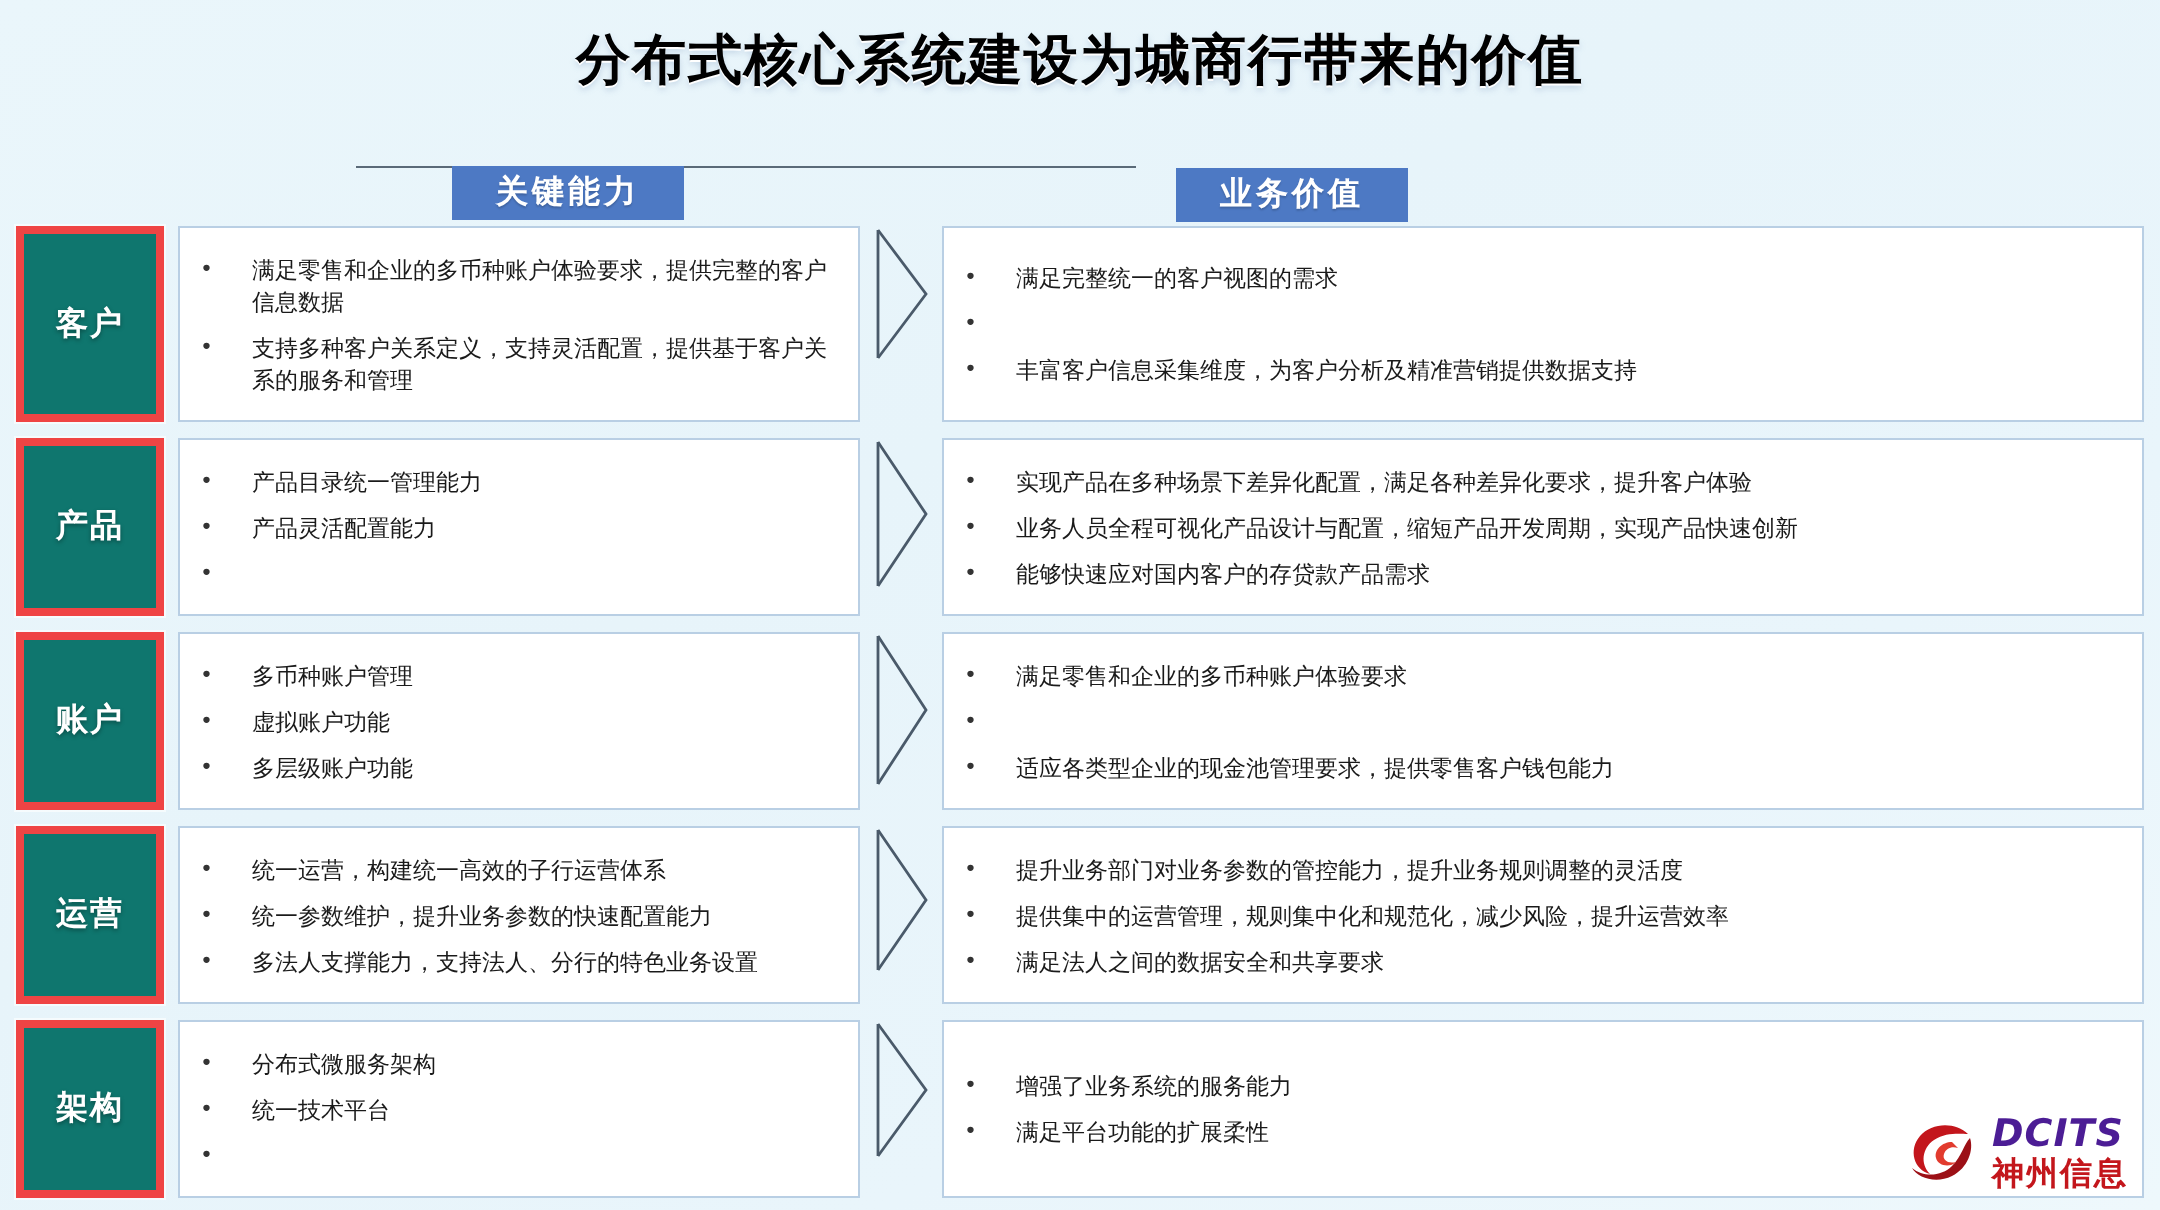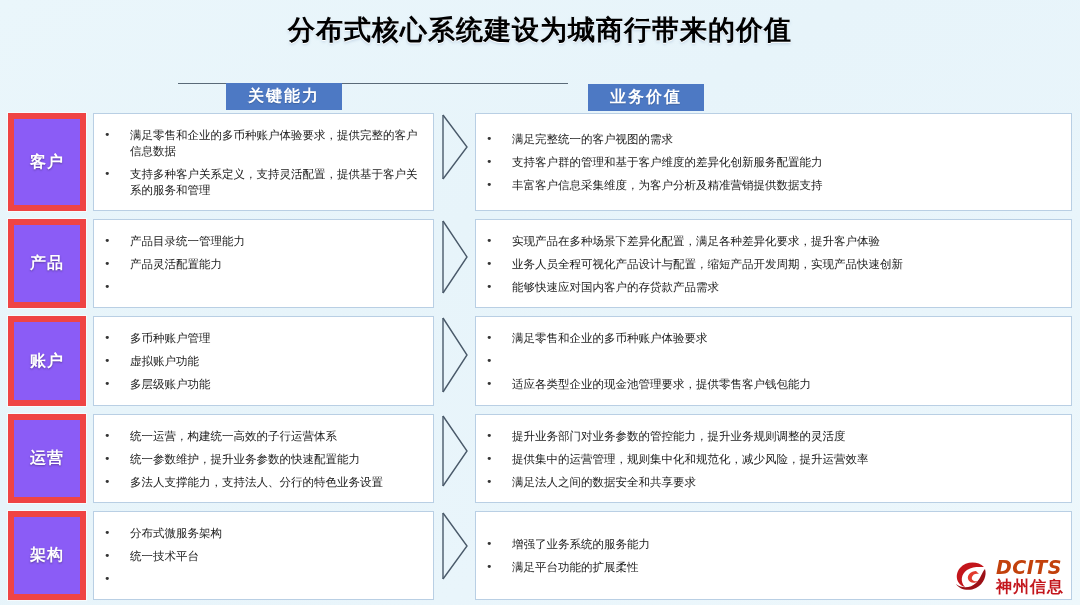--- a/index.html
+++ b/index.html
@@ -76,22 +76,22 @@
     width: 1064px;
   }
   .row {
     position: relative;
     display: flex;
     align-items: stretch;
     margin-bottom: 8px;
   }
   .row-label {
     flex: 0 0 66px;
-    background: #8b5cf6;
-    border: 6px solid #ef4444;
+    background: #0f766e;
+    border: 4px solid #ef4444;
     box-shadow: 0 0 0 1px rgba(255,255,255,.6);
     display: flex;
     align-items: center;
     justify-content: center;
     color: #ffffff;
     font-size: 16px;
     font-weight: bold;
     letter-spacing: 1px;
     text-shadow: 0 1px 2px rgba(0,0,0,.35);
   }
@@ -147,21 +147,21 @@
     bottom: 10px;
     display: flex;
     align-items: center;
     gap: 6px;
   }
   .logo-mark { width: 36px; height: 34px; }
   .logo-text { display: flex; flex-direction: column; line-height: 1; }
   .logo-en {
     font-size: 19px;
     font-weight: bold;
-    color: #c2410c;
+    color: #4c1d95;
     letter-spacing: .5px;
     font-style: italic;
   }
   .logo-cn {
     font-size: 16px;
     font-weight: bold;
     color: #c3161c;
     letter-spacing: 1px;
     margin-top: 2px;
   }
@@ -209,21 +209,20 @@
         <line x1="9" y1="2" x2="9" y2="66" stroke="#4a5a6a" stroke-width="1.4"></line>
       </svg>
     </div>
     <div class="panel right">
       <div class="bullet-line">
         <span class="bullet-dot">•</span>
         <span class="bullet-text">满足完整统一的客户视图的需求</span>
       </div>
       <div class="bullet-line">
         <span class="bullet-dot">•</span>
-        <span class="bullet-text">支持客户群的管理和基于客户维度的差异化创新服务配置能力</span>
       </div>
       <div class="bullet-line">
         <span class="bullet-dot">•</span>
         <span class="bullet-text">丰富客户信息采集维度，为客户分析及精准营销提供数据支持</span>
       </div>
     </div>
   </div>
 
   <div class="row row-1">
     <div class="row-label">

